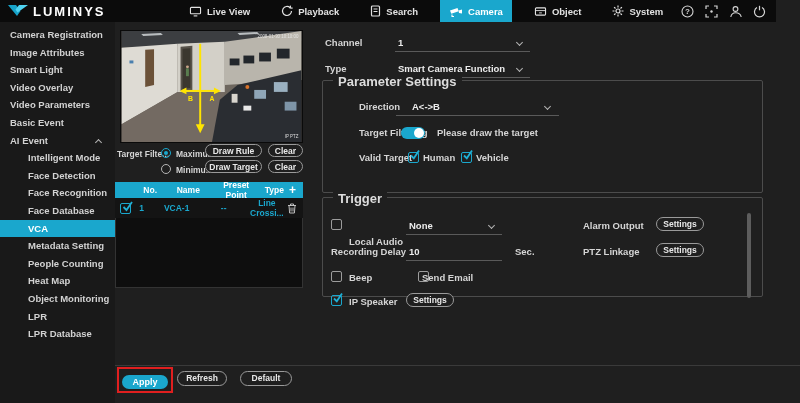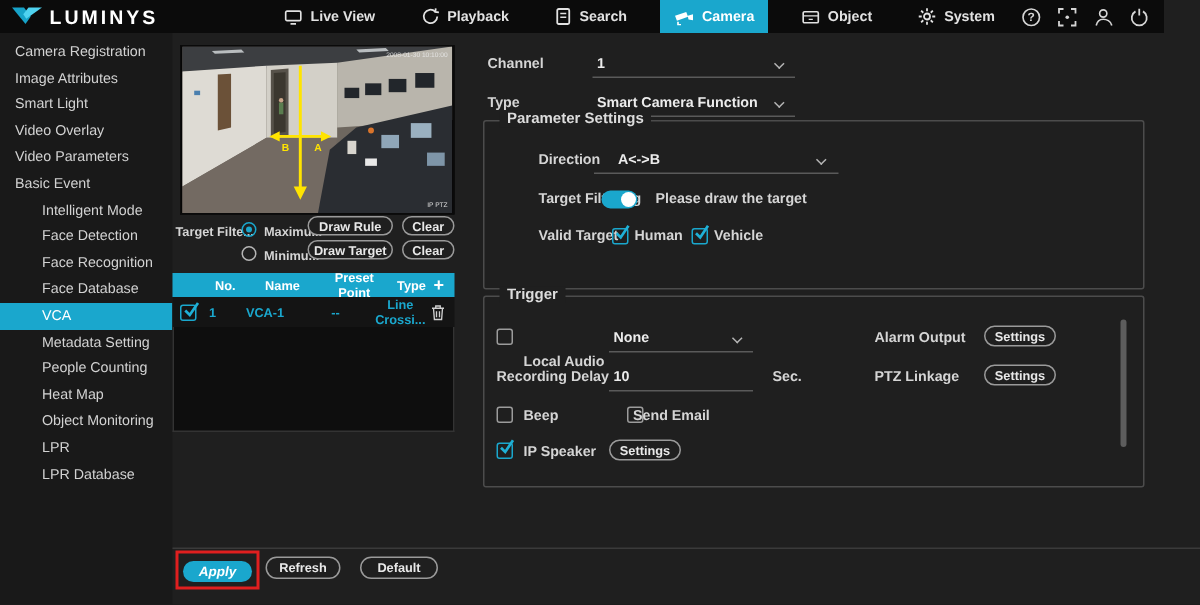--- a/index.html
+++ b/index.html
@@ -13,21 +13,21 @@
   .logo { display:flex; align-items:center; margin-left:8px; gap:5px; }
   .brand { color:#fff; font-size:13px; font-weight:700; letter-spacing:2px; }
   .tabs { position:absolute; left:180px; top:0; height:22px; display:flex; }
   .tab { display:flex; align-items:center; gap:5px; height:22px; padding:0 9px; margin-right:13px;
          font-size:9.5px; font-weight:700; color:#e2e2e2; cursor:default; }
   .tab.active { background:var(--accent); color:#fff; }
   .util { position:absolute; right:10px; top:0; height:22px; display:flex; align-items:center; gap:11px; }
 
   
   .sidebar { position:absolute; left:0; top:22px; width:115px; height:381px; background:#191919; padding-top:4px; }
-  .side-item { position:relative; height:17.6px; line-height:17.6px; font-size:9.5px; font-weight:400;
+  .side-item { position:relative; height:17.6px; line-height:17.6px; font-size:9.5px; font-weight:700;
                color:#d2d2d2; padding-left:10px; white-space:nowrap; }
   .side-item.sub { padding-left:28px; }
   .side-item.active { background:var(--accent); color:#fff; }
   .chev-up { position:absolute; right:14px; top:8px; width:5px; height:5px;
              border-left:1.5px solid #b5b5b5; border-top:1.5px solid #b5b5b5; transform:rotate(45deg); }
 
   
   .main { position:absolute; left:115px; top:22px; width:685px; height:381px; background:#1f1f1f; }
 
   .preview { position:absolute; left:5px; top:8px; width:183px; height:113px; background:#000;
@@ -53,21 +53,21 @@
   .cb { position:absolute; width:11px; height:11px; border:1.5px solid #9c9c9c; border-radius:2px; }
   .cb.checked { border-color:var(--accent); }
   .cb svg { position:absolute; left:0px; top:-4px; overflow:visible; }
 
   .toggle { position:absolute; width:24px; height:12px; border-radius:6px; background:var(--accent); }
   .toggle i { position:absolute; right:1px; top:1px; width:10px; height:10px; border-radius:50%;
               background:#fff; display:block; }
 
   .fieldset { position:absolute; border:1px solid #4c4c4c; border-radius:2px; }
   .legend { position:absolute; top:-7px; left:10px; background:#1f1f1f; padding:0 5px;
-            font-size:10px; font-weight:700; color:#dcdcdc; white-space:nowrap; }
+            font-size:13px; font-weight:700; color:#dcdcdc; white-space:nowrap; }
 
   
   .rtable { position:absolute; left:0; top:160px; width:188px; }
   .thead { display:flex; align-items:center; height:16px; background:var(--accent); color:#fff;
            font-size:8.5px; font-weight:700; }
   .trow { display:flex; align-items:center; height:20px; background:#141414; color:var(--accent);
           font-size:8.5px; font-weight:700; position:relative; }
   .tc { text-align:center; }
   .c0{width:22px;} .c1{width:28px;} .c2{width:50px;} .c3{width:48px;} .c4{width:30px;}
   .tbody-empty { height:70px; background:#0e0e0e; border:1px solid #333; border-top:none; }
@@ -75,21 +75,21 @@
   .rowcb { position:relative; width:11px; height:11px; border:1.5px solid var(--accent);
            border-radius:2px; margin-left:5px; }
   .rowcb svg { position:absolute; left:0; top:-4px; overflow:visible; }
   .trash { margin-left:auto; margin-right:6px; display:flex; }
 
   .divider { position:absolute; left:0; top:343px; width:685px; height:1px; background:#3a3a3a; }
 
   .apply-box { position:absolute; left:2px; top:345px; border:2px solid var(--red); padding:2px 3px; }
   .btn-apply { background:var(--accent); border:none; border-radius:7px; color:#fff;
                font-size:9px; font-weight:700; width:46px; height:14px; padding:0;
-               font-family:"Liberation Sans",sans-serif;font-style:italic; }
+               font-family:"Liberation Sans",sans-serif; }
   .btn-foot { position:absolute; top:349px; height:15px; line-height:13px; }
 
   .scrollbar { position:absolute; width:4px; border-radius:2px; background:#5d5d5d; }
 
   svg text { font-family:"Liberation Sans",sans-serif; }
 </style>
 </head>
 <body>
 
 <div id="app" style="--accent:#1aa7cd; --red:#e01f1f;">
@@ -171,20 +171,24 @@
     </div>
   </div>
 
   <div class="sidebar">
     <div class="side-item"><span>Camera Registration</span></div>
     <div class="side-item"><span>Image Attributes</span></div>
     <div class="side-item"><span>Smart Light</span></div>
     <div class="side-item"><span>Video Overlay</span></div>
     <div class="side-item"><span>Video Parameters</span></div>
     <div class="side-item"><span>Basic Event</span></div>
+    <div class="side-item">
+      <span>AI Event</span>
+      <span class="chev-up"></span>
+    </div>
     <div class="side-item sub"><span>Intelligent Mode</span></div>
     <div class="side-item sub"><span>Face Detection</span></div>
     <div class="side-item sub"><span>Face Recognition</span></div>
     <div class="side-item sub"><span>Face Database</span></div>
     <div class="side-item sub active"><span>VCA</span></div>
     <div class="side-item sub"><span>Metadata Setting</span></div>
     <div class="side-item sub"><span>People Counting</span></div>
     <div class="side-item sub"><span>Heat Map</span></div>
     <div class="side-item sub"><span>Object Monitoring</span></div>
     <div class="side-item sub"><span>LPR</span></div>
@@ -306,21 +310,21 @@
       </div>
       <div class="lbl" style="left:100px; top:71px;">Human</div>
       <div class="cb checked" style="left:138px; top:71px;">
         <svg width="12" height="12" viewBox="0 0 12 12">
             <path d="M2 6.5l2.8 2.8L10 1.5" fill="none" stroke="#1fb0d6" stroke-width="1.8"></path>
           </svg>
       </div>
       <div class="lbl" style="left:153px; top:71px;">Vehicle</div>
     </div>
 
-    <div class="fieldset" style="left:207px; top:175px; width:441px; height:128px;">
+    <div class="fieldset" style="left:207px; top:175px; width:441px; height:100px;">
       <div class="legend">Trigger</div>
 
       <div class="cb" style="left:8px; top:21px;"></div>
       <div class="lbl" style="left:26px; top:22px;margin-top:16px;">Local Audio</div>
       <div class="val" style="left:86px; top:22px;">None</div>
       <div class="uline" style="left:83px; top:36px; width:96px;"></div>
       <div class="chev" style="left:166px; top:25px;"></div>
       <div class="lbl" style="left:260px; top:22px;">Alarm Output</div>
       <button class="btn" style="left:333px; top:19px; width:48px; height:14px; position:absolute;">Settings</button>
 

